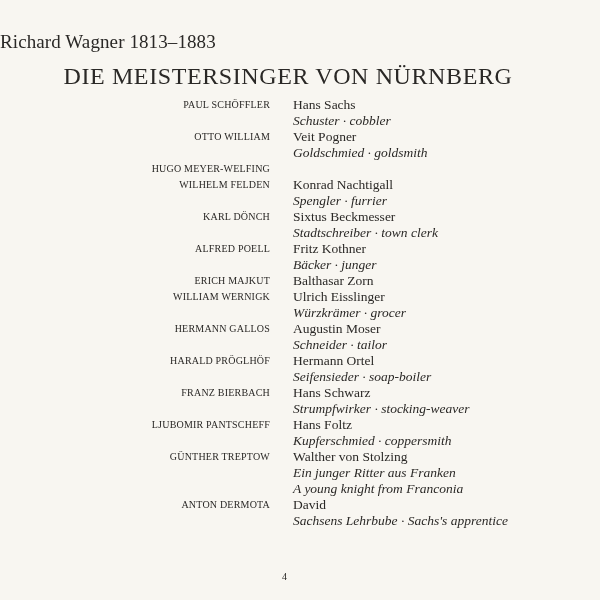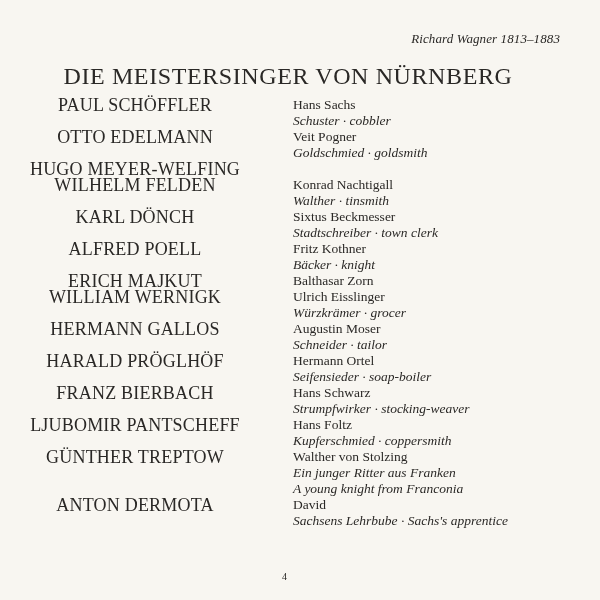--- a/index.html
+++ b/index.html
@@ -13,24 +13,23 @@
       color: #2a2826;
       font-family: "Liberation Serif", "DejaVu Serif", serif;
       position: relative;
       overflow: hidden;
     }
     .composer {
       position: absolute;
       top: 31px;
       left: 0;
       width: 560px;
-      text-align: right;
-      font-size: 13px;
+      text-align: left;
+      font-size: 19px;
       letter-spacing: 0.1px;
-      font-style: italic;
     }
     .opera-title {
       position: absolute;
       top: 63px;
       left: 0;
       width: 576px;
       text-align: center;
       font-size: 24px;
       letter-spacing: 0.6px;
     }
@@ -39,22 +38,22 @@
       top: 97px;
       left: 0;
       width: 600px;
     }
     .cast-entry {
       display: flex;
       align-items: flex-start;
     }
     .singer {
       width: 270px;
-      text-align: center;
-      font-size: 18px;
+      text-align: right;
+      font-size: 10px;
       line-height: 16px;
       letter-spacing: 0.2px;
       flex-shrink: 0;
     }
     .role-block {
       margin-left: 23px;
       font-size: 13.5px;
       line-height: 16px;
     }
     .role-name {
@@ -79,48 +78,48 @@
 
 <div class="cast" id="cast-list">
     <div class="cast-entry">
       <div class="singer">PAUL SCHÖFFLER</div>
       <div class="role-block">
         <span class="role-name">Hans Sachs</span>
         <span class="role-desc">Schuster · cobbler</span>
       </div>
     </div>
     <div class="cast-entry">
-      <div class="singer">OTTO EDELMANN</div>
+      <div class="singer">OTTO WILLIAM</div>
       <div class="role-block">
         <span class="role-name">Veit Pogner</span>
         <span class="role-desc">Goldschmied · goldsmith</span>
       </div>
     </div>
     <div class="cast-entry">
       <div class="singer">HUGO MEYER-WELFING</div>
     </div>
     <div class="cast-entry">
       <div class="singer">WILHELM FELDEN</div>
       <div class="role-block">
         <span class="role-name">Konrad Nachtigall</span>
-        <span class="role-desc">Walther · tinsmith</span>
+        <span class="role-desc">Spengler · furrier</span>
       </div>
     </div>
     <div class="cast-entry">
       <div class="singer">KARL DÖNCH</div>
       <div class="role-block">
         <span class="role-name">Sixtus Beckmesser</span>
         <span class="role-desc">Stadtschreiber · town clerk</span>
       </div>
     </div>
     <div class="cast-entry">
       <div class="singer">ALFRED POELL</div>
       <div class="role-block">
         <span class="role-name">Fritz Kothner</span>
-        <span class="role-desc">Bäcker · knight</span>
+        <span class="role-desc">Bäcker · junger</span>
       </div>
     </div>
     <div class="cast-entry">
       <div class="singer">ERICH MAJKUT</div>
       <div class="role-block">
         <span class="role-name">Balthasar Zorn</span>
       </div>
     </div>
     <div class="cast-entry">
       <div class="singer">WILLIAM WERNIGK</div>

